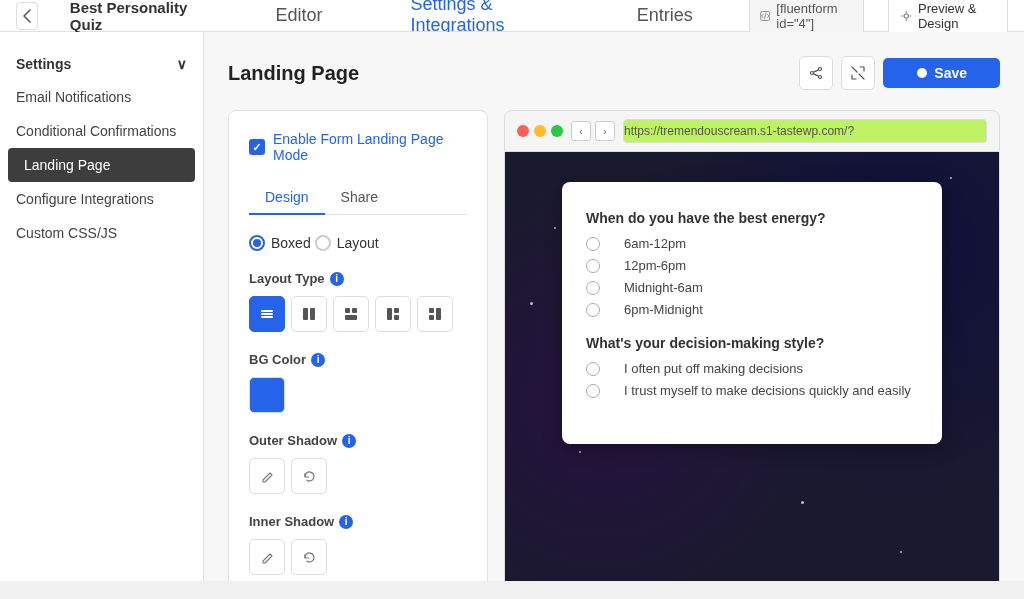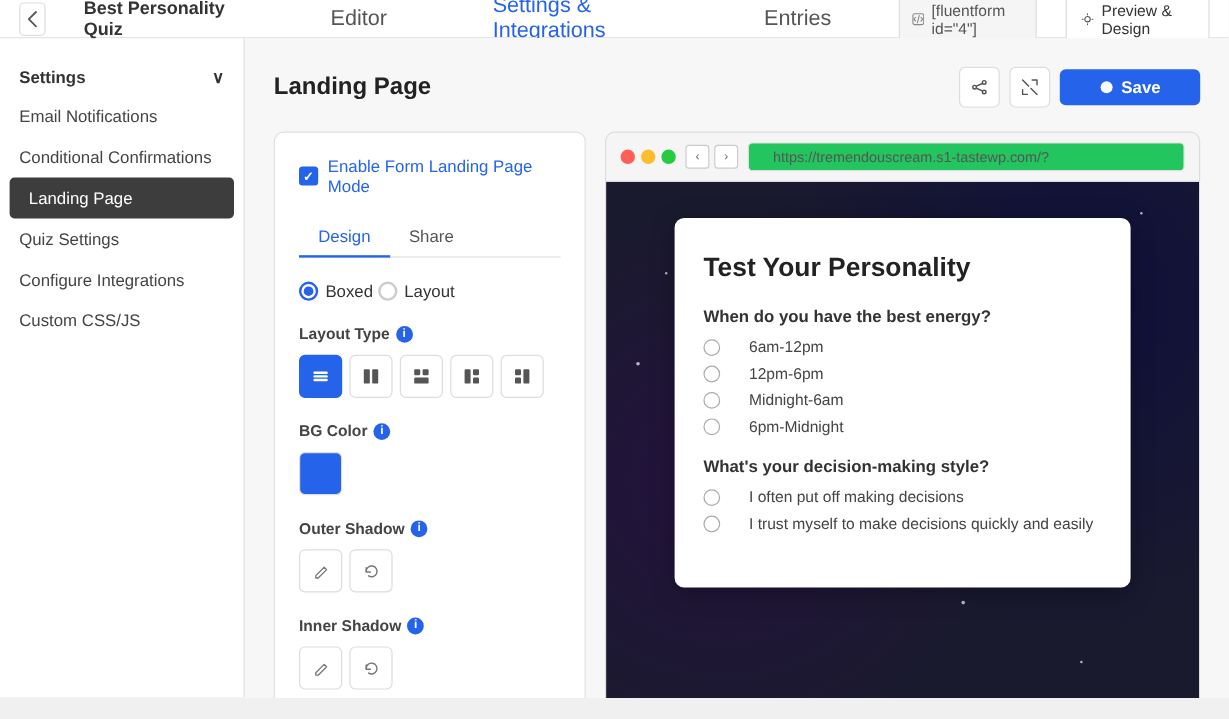--- a/index.html
+++ b/index.html
@@ -79,21 +79,21 @@
     
     .preview-panel { width: 460px; flex-shrink: 0; background: #f7f7f7; }
     .browser-chrome { background: #f5f5f5; border: 1px solid #ddd; border-radius: 8px 8px 0 0; padding: 8px 12px; display: flex; align-items: center; gap: 8px; }
     .browser-dots { display: flex; gap: 5px; }
     .dot { width: 12px; height: 12px; border-radius: 50%; }
     .dot-red { background: #ff5f57; }
     .dot-yellow { background: #ffbd2e; }
     .dot-green { background: #28ca41; }
     .browser-nav { display: flex; gap: 4px; }
     .browser-nav-btn { width: 20px; height: 20px; border: 1px solid #ccc; border-radius: 3px; background: #fff; display: flex; align-items: center; justify-content: center; font-size: 10px; color: #666; cursor: pointer; }
-    .url-bar { flex: 1; background: #22c55e; border: 1px solid #ddd; border-radius: 4px; padding: 4px 20px; font-size: 12px; color: #555; }
+    .url-bar { flex: 1; background: #bef264; border: 1px solid #ddd; border-radius: 4px; padding: 4px 0; font-size: 12px; color: #555; }
     .browser-content { background: #1a1a2e; border: 1px solid #ddd; border-top: none; border-radius: 0 0 4px 4px; min-height: 500px; overflow: hidden; position: relative; display: flex; align-items: flex-start; justify-content: center; padding: 30px 20px; }
     .browser-content::before {
       content: '';
       position: absolute; top: 0; left: 0; right: 0; bottom: 0;
       background: 
         radial-gradient(circle at 20% 50%, rgba(60,0,100,0.3) 0%, transparent 50%),
         radial-gradient(circle at 80% 20%, rgba(0,0,80,0.4) 0%, transparent 50%);
     }
     .quiz-card { background: #fff; border-radius: 8px; padding: 28px 24px; max-width: 380px; width: 100%; position: relative; z-index: 1; box-shadow: 0 4px 20px rgba(0,0,0,0.3); }
     .quiz-title { font-size: 22px; font-weight: 700; color: #222; margin-bottom: 20px; }
@@ -138,21 +138,20 @@
 <div class="layout">
 
   <div class="sidebar">
     <div class="sidebar-section-header">
       <span>Settings</span>
       <span>∨</span>
     </div>
     <div class="sidebar-item">Email Notifications</div>
     <div class="sidebar-item">Conditional Confirmations</div>
     <div class="sidebar-item active">Landing Page</div>
-    <div class="sidebar-item">Quiz Settings</div>
     <div class="sidebar-item">Configure Integrations</div>
     <div class="sidebar-item">Custom CSS/JS</div>
   </div>
 
   <div class="main">
 
     <div class="page-header">
       <h1 class="page-title">Landing Page</h1>
       <div class="header-actions">
         <button class="icon-btn">
@@ -315,21 +314,20 @@
           <div class="star" style="top:20%;left:70%;width:3px;height:3px;"></div>
           <div class="star" style="top:45%;left:85%;"></div>
           <div class="star" style="top:60%;left:15%;"></div>
           <div class="star" style="top:70%;left:60%;width:3px;height:3px;"></div>
           <div class="star" style="top:80%;left:80%;"></div>
           <div class="star" style="top:5%;left:90%;"></div>
           <div class="star" style="top:55%;left:45%;"></div>
           <div class="star" style="top:30%;left:5%;width:3px;height:3px;"></div>
 
           <div class="quiz-card">
-            <div class="quiz-title">Test Your Personality</div>
 
             <div class="quiz-section">
               <div class="quiz-question">When do you have the best energy?</div>
               <div class="quiz-option">
                 <div class="quiz-radio"></div>
                 <span>6am-12pm</span>
               </div>
               <div class="quiz-option">
                 <div class="quiz-radio"></div>
                 <span>12pm-6pm</span>

